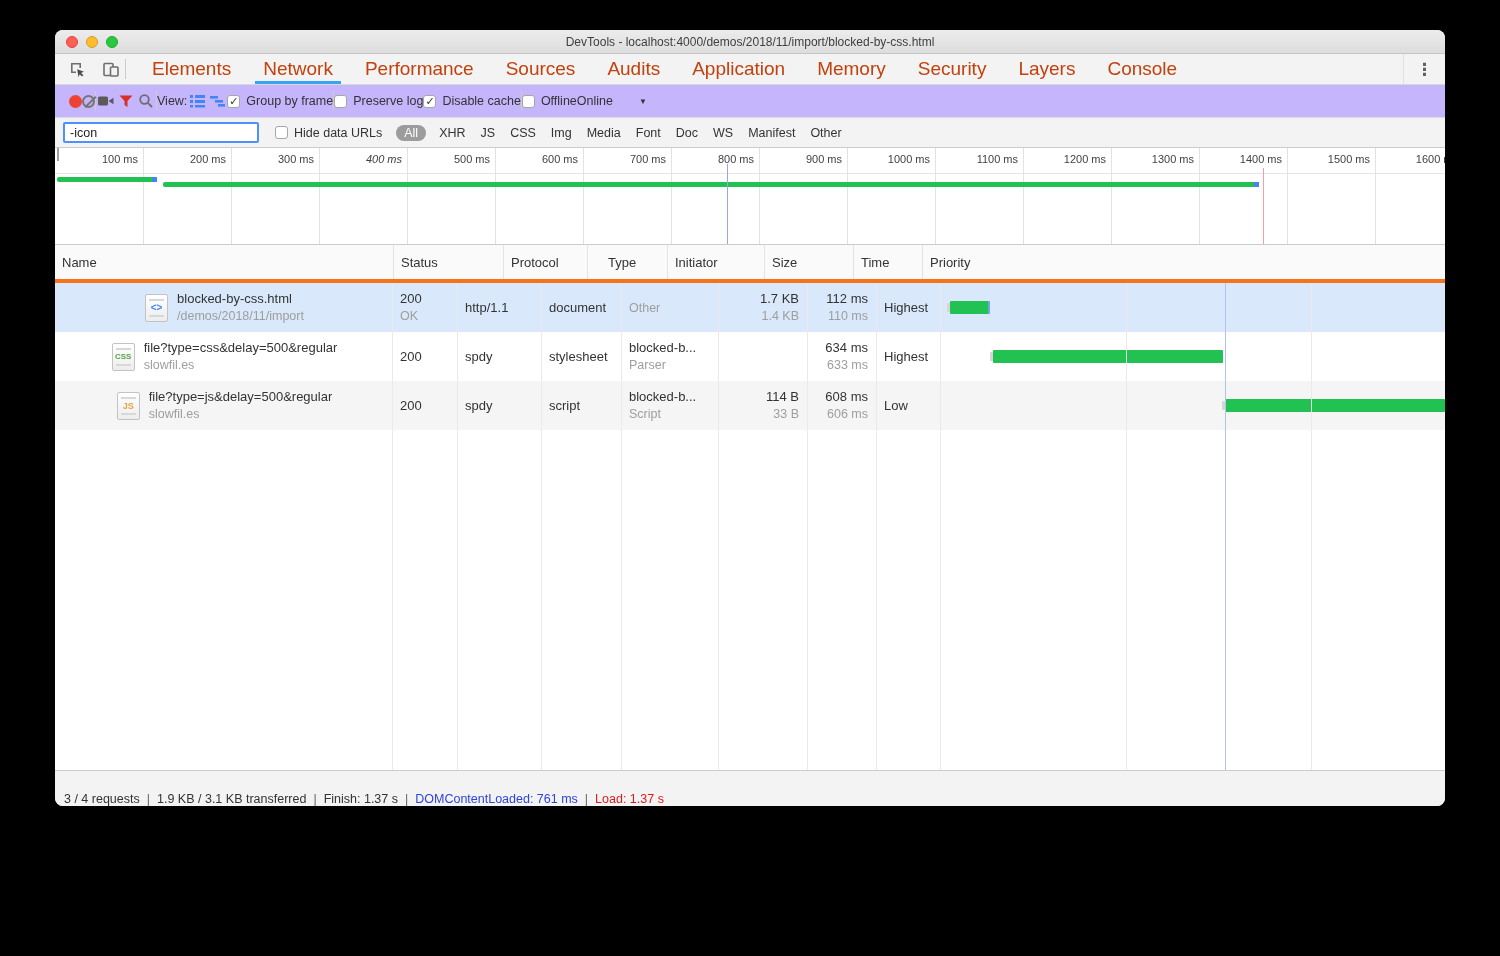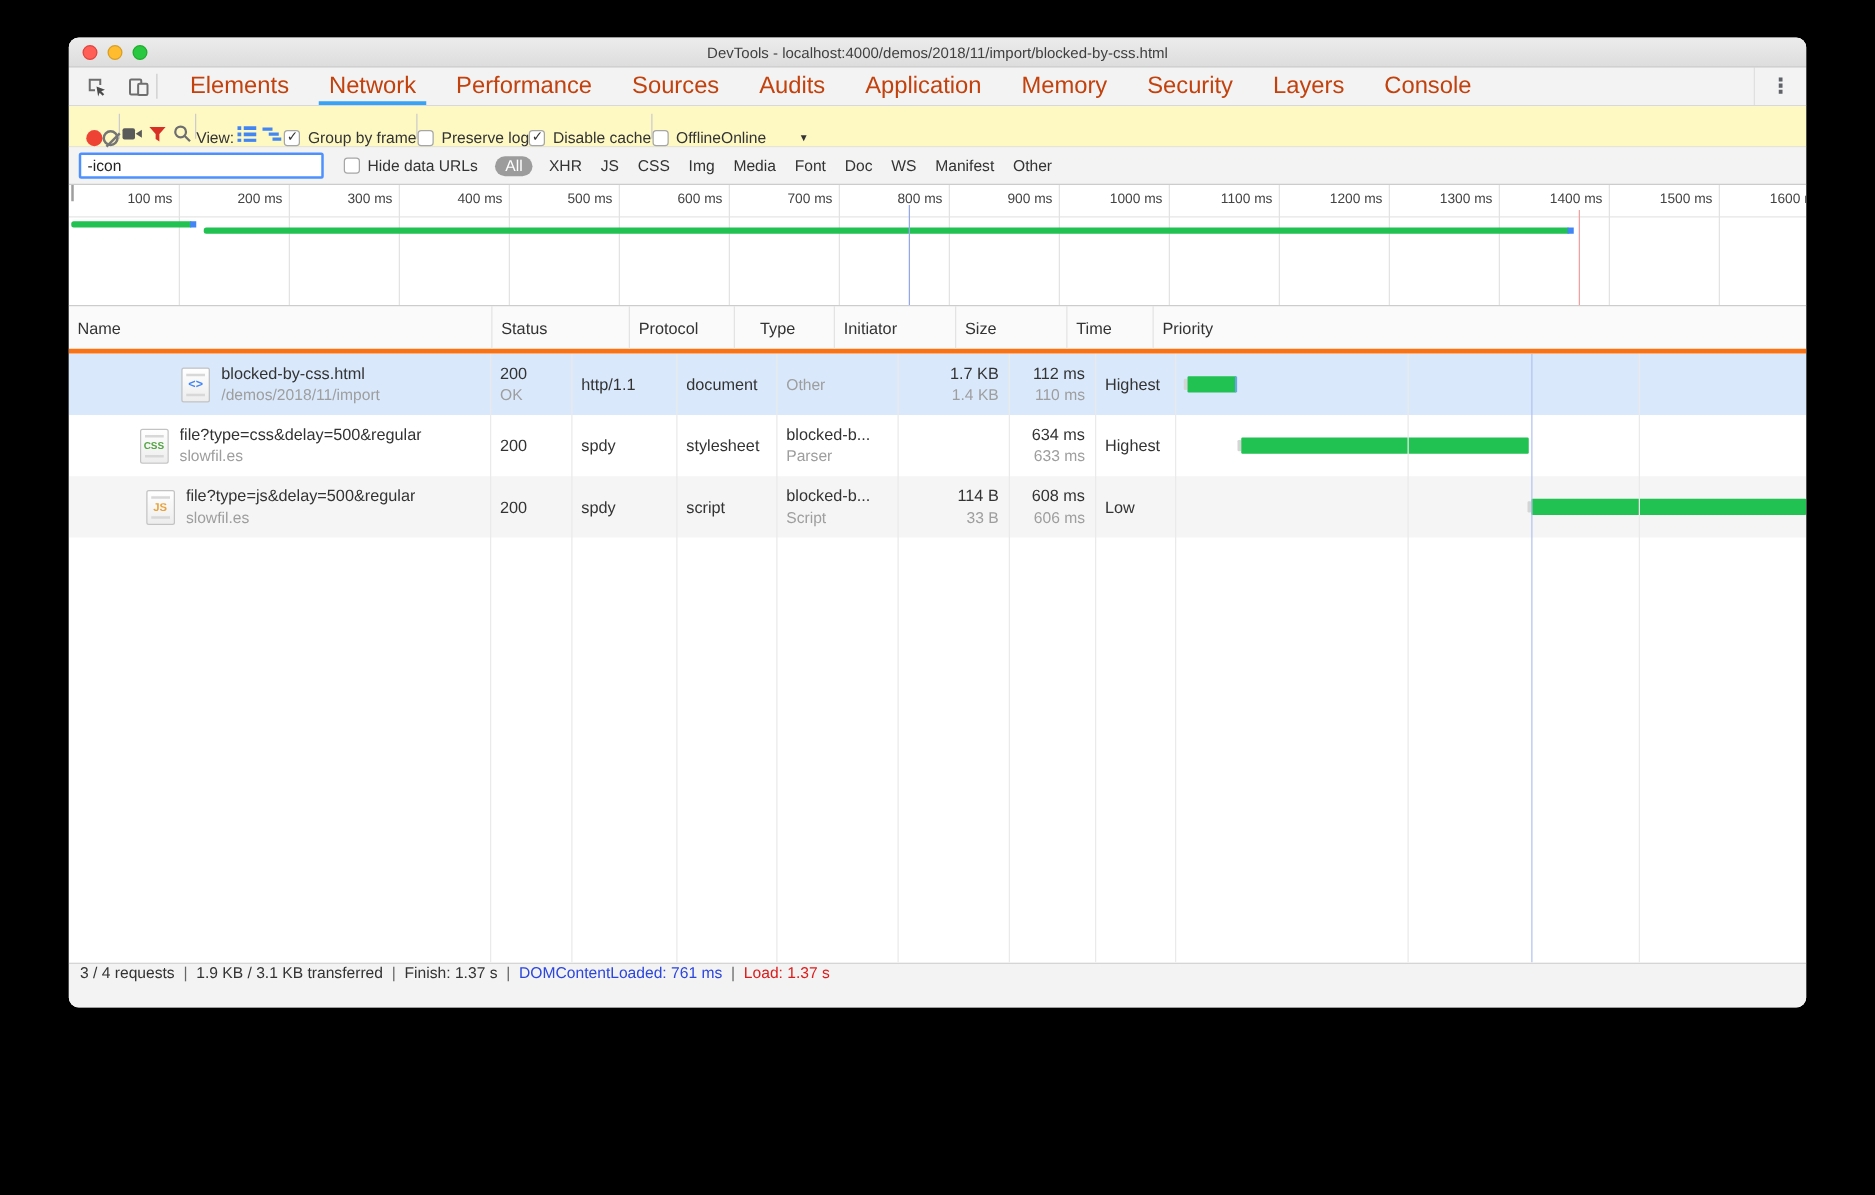--- a/index.html
+++ b/index.html
@@ -25,22 +25,22 @@
   .tabicons{display:flex;align-items:center;padding:0 4px 0 12px;gap:14px;}
   .iconbtn{display:flex;align-items:center;justify-content:center;width:20px;height:20px;cursor:pointer;}
   .vdiv{width:1px;background:#ccc;height:20px;align-self:center;}
   .tabs{display:flex;align-items:stretch;margin-left:10px;}
   .tab{padding:0 16px;display:flex;align-items:center;font-size:19px;color:#c2410c;position:relative;cursor:pointer;}
   .tab.active::after{content:"";position:absolute;left:8px;right:8px;bottom:0;height:3px;background:#37a3f4;}
   .kebab{margin-left:auto;display:flex;align-items:center;padding:0 12px;border-left:1px solid #e0e0e0;
     color:#5f6368;font-size:17px;font-weight:bold;cursor:pointer;}
 
   
-  .toolbar{height:33px;flex:0 0 33px;background:#fef9c3;border-bottom:1px solid #ddd;
-    display:flex;align-items:flex-end;padding-left:14px;font-size:12.5px;color:#333;}
+  .toolbar{height:33px;flex:0 0 33px;background:#c4b5fd;border-bottom:1px solid #ddd;
+    display:flex;align-items:center;padding-left:14px;font-size:12.5px;color:#333;}
   .recdot{width:13px;height:13px;border-radius:50%;background:#ee4334;}
   .clearicon{width:13px;height:13px;border-radius:50%;border:2px solid #757575;position:relative;}
   .clearicon::after{content:"";position:absolute;left:-1px;top:4.5px;width:15px;height:2px;background:#757575;
     transform:rotate(-45deg);}
   .cklabel{display:flex;align-items:center;font-size:12.5px;color:#333;}
   .cb{width:13px;height:13px;border:1px solid #a6a6a6;border-radius:3px;background:#fff;display:inline-block;
     position:relative;margin-right:6px;flex:0 0 13px;}
   .cb.checked::after{content:"✓";position:absolute;left:1px;top:-1px;font-size:11px;line-height:13px;
     color:#333;font-weight:bold;}
   .ddl{display:flex;align-items:center;gap:26px;cursor:pointer;}
@@ -95,21 +95,21 @@
   .ficon.html{color:#4285f4;font-size:10px;}
   .ficon.css{color:#56a546;font-size:8px;}
   .ficon.js{color:#e8a33d;font-size:9px;}
   .wcell{position:relative;}
   .wstub{position:absolute;height:9px;top:20px;background:#d5d5d5;width:3px;border-radius:1px;z-index:1;}
   .wbar{position:absolute;height:13px;top:18px;background:#21c152;border-radius:1px;z-index:2;}
   .wbar.selend{border-right:2px solid #6aa5e8;}
 
   
   .statusbar{height:36px;flex:0 0 36px;background:#f3f3f3;border-top:1px solid #ccc;
-    display:flex;align-items:flex-start;padding-left:9px;font-size:12.5px;color:#333;}
+    display:flex;align-items:flex-end;padding-left:9px;font-size:12.5px;color:#333;}
   .seg{white-space:pre;}
   .seg.blue{color:#2b45dd;}
   .seg.red{color:#dd1b1b;}
   .segsep{color:#666;margin:0 7px;}
 </style>
 </head>
 <body>
 
 <div class="canvas">
   <div class="window">
@@ -242,21 +242,21 @@
     <div class="overview" id="overview">
       <div class="ruleredge"></div>
       <div class="ostart"></div>
     <div class="ogrid" style="left: 88px;"></div>
         <div class="oticklabel" style="left: 83px;">100 ms</div>
         <div class="ogrid" style="left: 176px;"></div>
         <div class="oticklabel" style="left: 171px;">200 ms</div>
         <div class="ogrid" style="left: 264px;"></div>
         <div class="oticklabel" style="left: 259px;">300 ms</div>
         <div class="ogrid" style="left: 352px;"></div>
-        <div class="oticklabel" style="left: 347px;">400 ms</div>
+        <div class="oticklabel" style="left: 347px; font-style: italic;">400 ms</div>
         <div class="ogrid" style="left: 440px;"></div>
         <div class="oticklabel" style="left: 435px;">500 ms</div>
         <div class="ogrid" style="left: 528px;"></div>
         <div class="oticklabel" style="left: 523px;">600 ms</div>
         <div class="ogrid" style="left: 616px;"></div>
         <div class="oticklabel" style="left: 611px;">700 ms</div>
         <div class="ogrid" style="left: 704px;"></div>
         <div class="oticklabel" style="left: 699px;">800 ms</div>
         <div class="ogrid" style="left: 792px;"></div>
         <div class="oticklabel" style="left: 787px;">900 ms</div>

